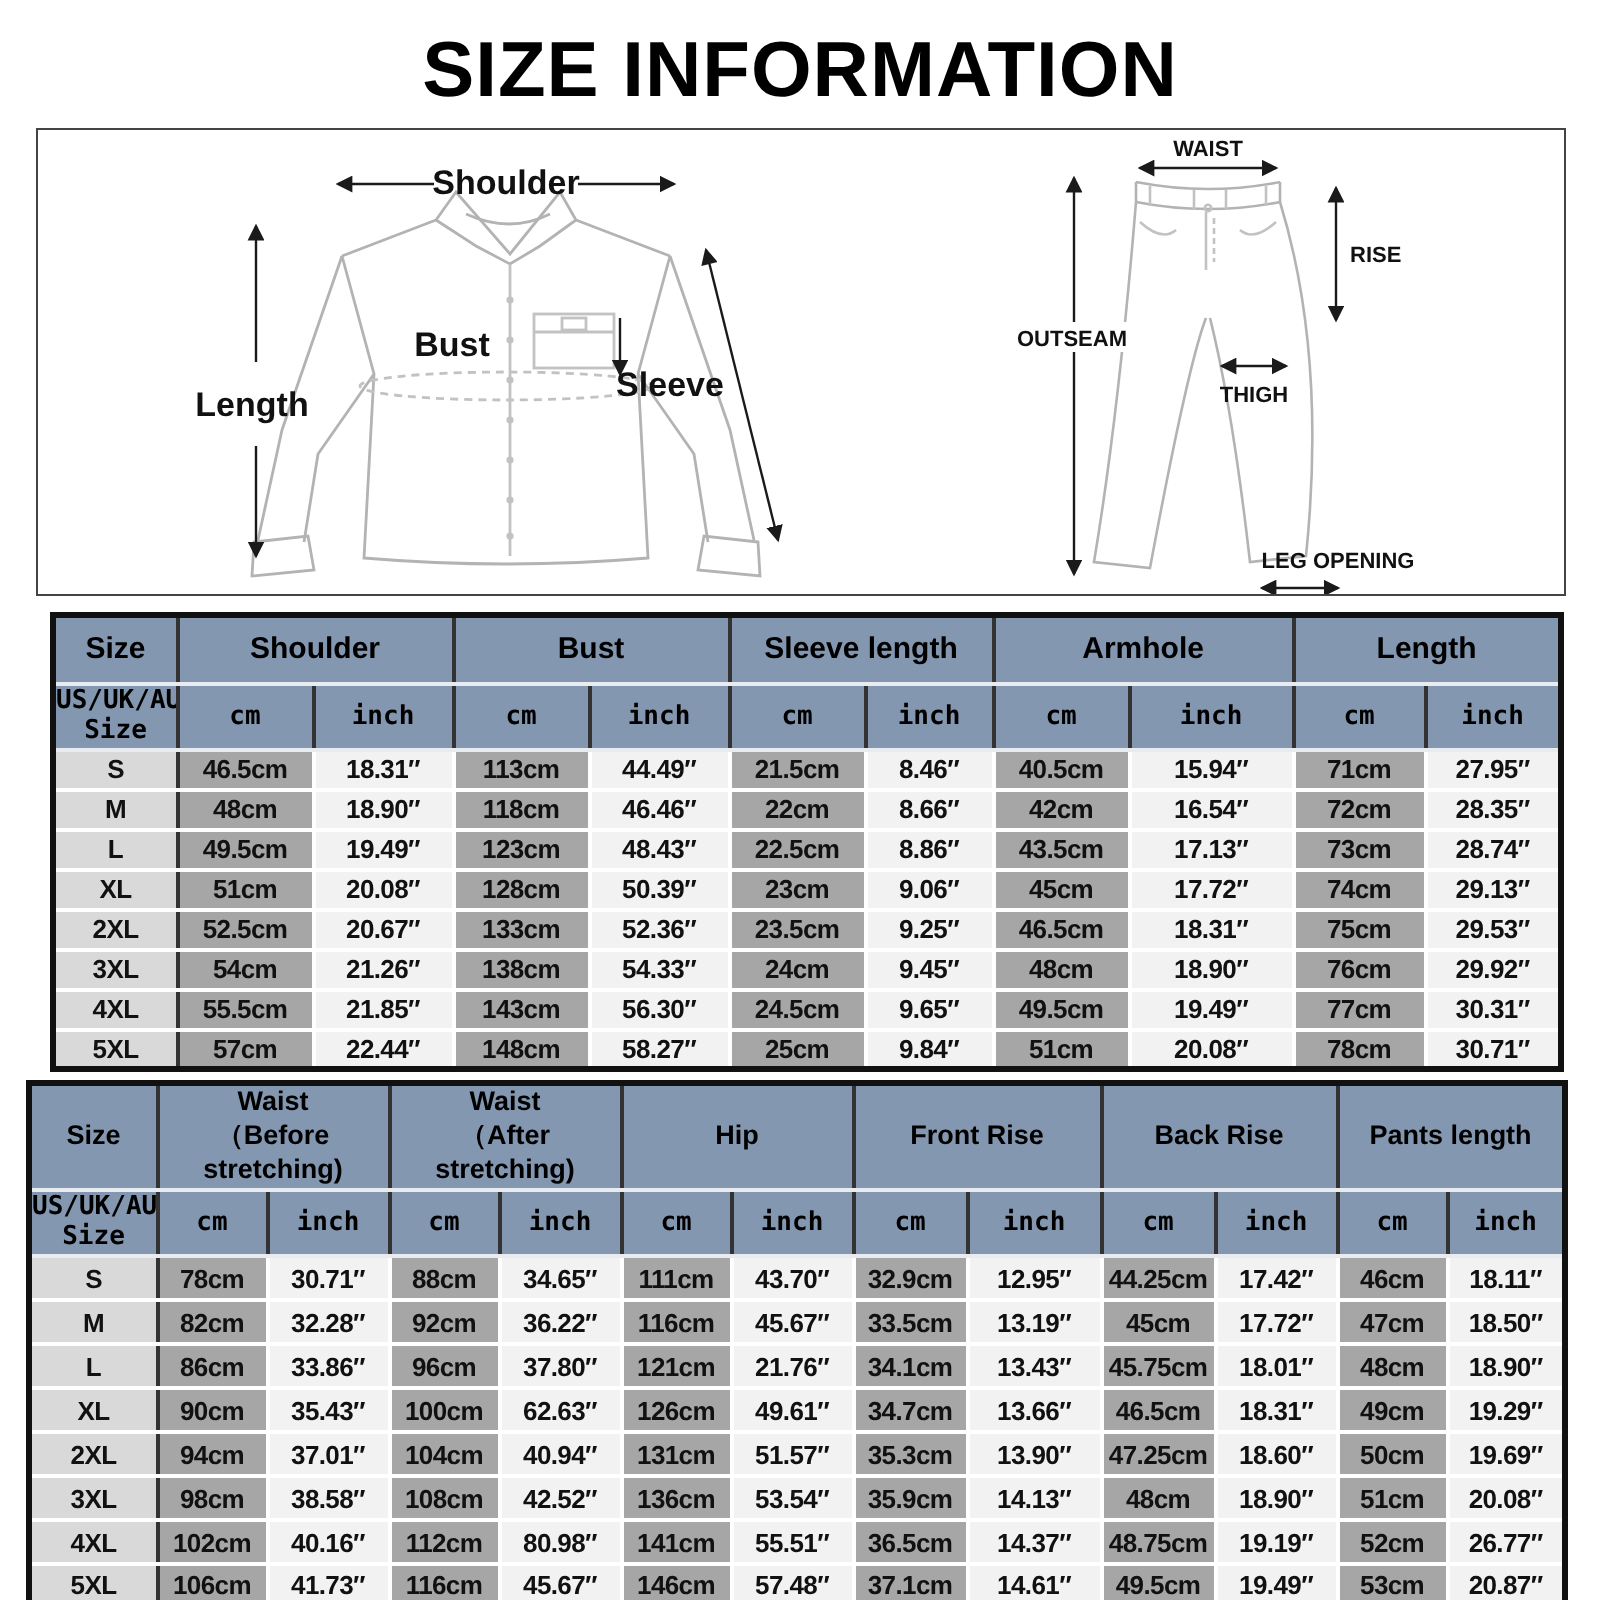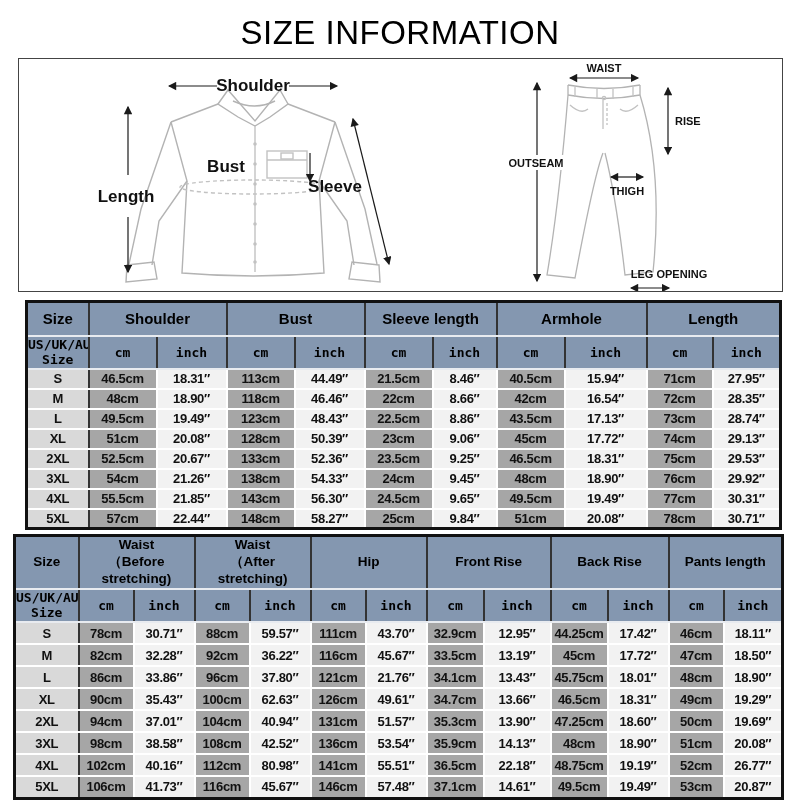--- a/index.html
+++ b/index.html
@@ -3,21 +3,21 @@
 <meta charset="utf-8">
 <style>
   * { box-sizing: border-box; }
   html,body { margin:0; padding:0; }
   body {
     width:800px; height:800px; background:#ffffff; overflow:hidden;
     font-family:"Liberation Sans", sans-serif;
   }
   .page-title {
     margin:14px 0 6px 0; text-align:center;
-    font-size:33px; font-weight:normal; color:#000; letter-spacing:0.5px;
+    font-size:39px; font-weight:bold; color:#000; letter-spacing:0.5px;
   }
   .diagram-box {
     width:765px; height:234px; margin:0 auto;
     border:1px solid #444; background:#fff;
   }
   svg text { font-family:"Liberation Sans", sans-serif; fill:#111; }
   .shirt-label { font-size:17px; font-weight:bold; }
   .pants-label { font-size:11px; font-weight:bold; }
 
   table { border-collapse:collapse; table-layout:fixed; }
@@ -336,21 +336,21 @@
         <th>cm</th>
         <th>inch</th>
       </tr>
     </thead>
     <tbody>
         <tr>
           <td class="c-size">S</td>
           <td class="c-cm">78cm</td>
           <td class="c-inch">30.71″</td>
           <td class="c-cm">88cm</td>
-          <td class="c-inch">59.57″</td>
+          <td class="c-inch">34.65″</td>
           <td class="c-cm">111cm</td>
           <td class="c-inch">43.70″</td>
           <td class="c-cm">32.9cm</td>
           <td class="c-inch">12.95″</td>
           <td class="c-cm">44.25cm</td>
           <td class="c-inch">17.42″</td>
           <td class="c-cm">46cm</td>
           <td class="c-inch">18.11″</td>
         </tr>
         <tr>
@@ -430,21 +430,21 @@
         </tr>
         <tr>
           <td class="c-size">4XL</td>
           <td class="c-cm">102cm</td>
           <td class="c-inch">40.16″</td>
           <td class="c-cm">112cm</td>
           <td class="c-inch">80.98″</td>
           <td class="c-cm">141cm</td>
           <td class="c-inch">55.51″</td>
           <td class="c-cm">36.5cm</td>
-          <td class="c-inch">22.18″</td>
+          <td class="c-inch">14.37″</td>
           <td class="c-cm">48.75cm</td>
           <td class="c-inch">19.19″</td>
           <td class="c-cm">52cm</td>
           <td class="c-inch">26.77″</td>
         </tr>
         <tr>
           <td class="c-size">5XL</td>
           <td class="c-cm">106cm</td>
           <td class="c-inch">41.73″</td>
           <td class="c-cm">116cm</td>

